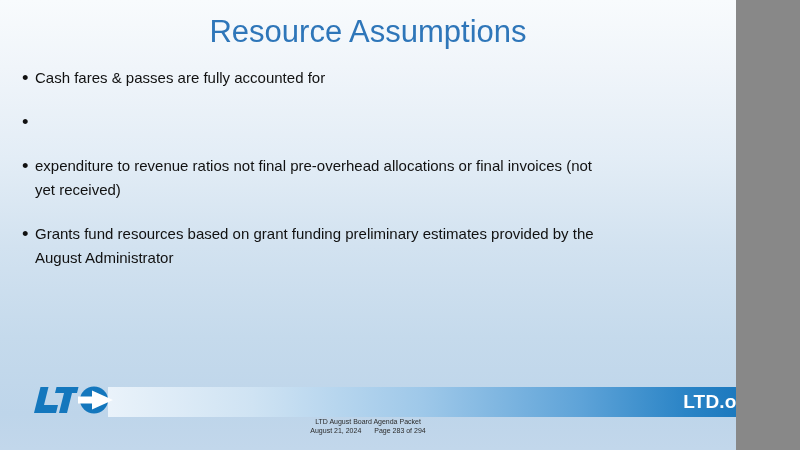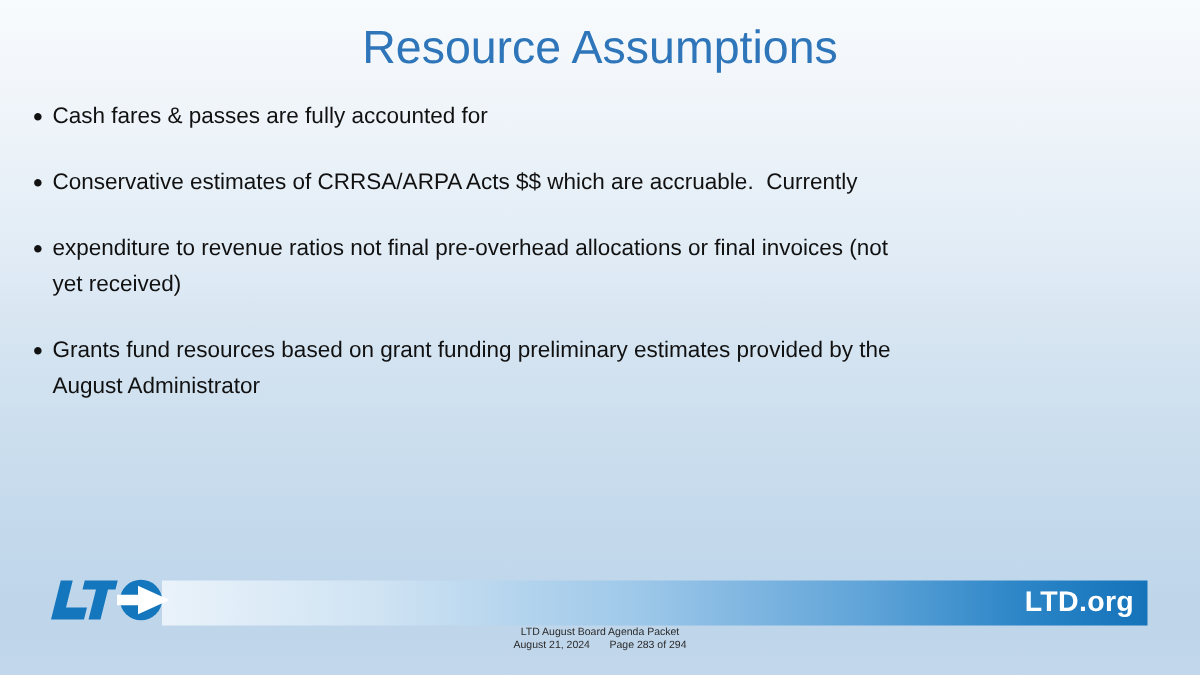--- a/index.html
+++ b/index.html
@@ -1,18 +1,18 @@
 <!DOCTYPE html>
 <html><head>
 <meta charset="utf-8">
 <style>
   html,body{margin:0;padding:0;background:#888;}
   .slide{
     position:relative;
-    width:800px;height:450px;
+    width:736px;height:450px;
     overflow:hidden;
     font-family:"Liberation Sans","DejaVu Sans",sans-serif;
     background:linear-gradient(180deg,#f8fbfd 0%,#f0f5fa 15%,#e3edf6 35%,#d2e2f0 55%,#c5daec 75%,#bed5ea 92%,#c2d7eb 100%);
   }
   .title{
     position:absolute;top:14px;left:0;right:0;
     margin:0;text-align:center;
     font-size:31px;font-weight:400;
     color:#2E76B9;
   }
@@ -55,21 +55,20 @@
     <div class="bullet-item">
       <span class="marker">•</span>
       <div class="btext">
         <div class="line">Cash fares &amp; passes are fully accounted for</div>
       </div>
     </div>
 
     <div class="bullet-item">
       <span class="marker">•</span>
       <div class="btext">
-        <div class="line">Conservative estimates of CRRSA/ARPA Acts $$ which are accruable.  Currently</div>
       </div>
     </div>
 
     <div class="bullet-item">
       <span class="marker">•</span>
       <div class="btext">
         <div class="line">expenditure to revenue ratios not final pre-overhead allocations or final invoices (not</div>
         <div class="line">yet received)</div>
       </div>
     </div>

